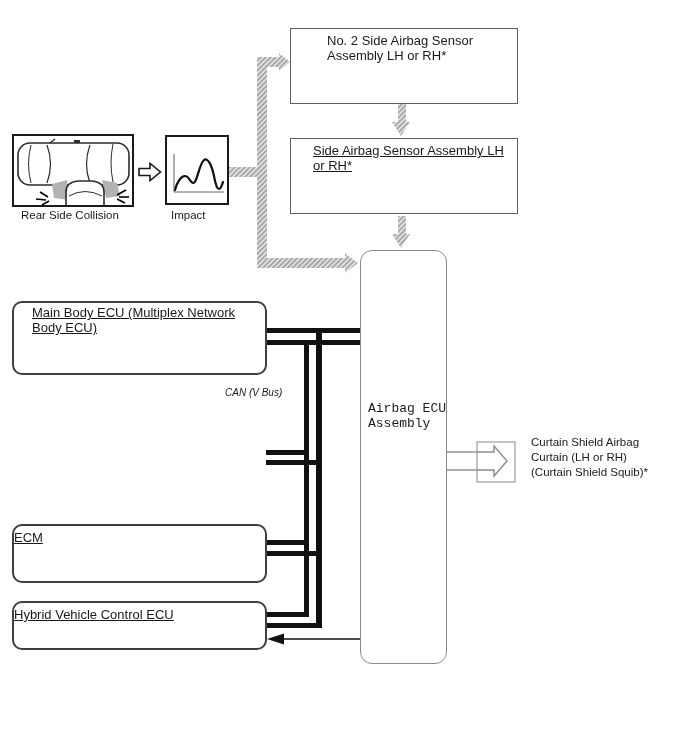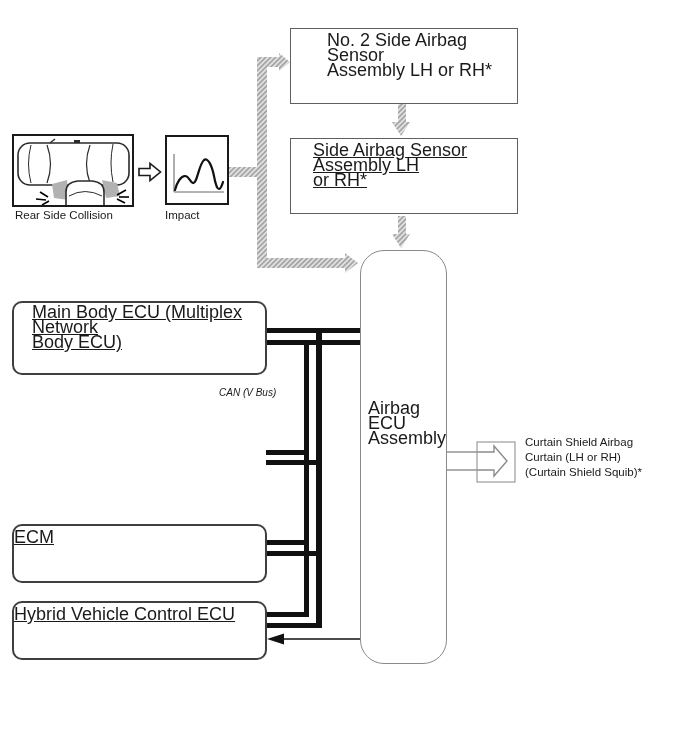--- a/index.html
+++ b/index.html
@@ -1,27 +1,27 @@
 <!DOCTYPE html>
 <html><head>
 <meta charset="utf-8">
 <style>
   html,body{margin:0;padding:0;background:#fff;}
   #stage{
     position:relative;width:688px;height:755px;background:#ffffff;
     font-family:"Liberation Sans", sans-serif;color:#1a1a1a;overflow:hidden;
   }
   #connector-layer{position:absolute;left:0;top:0;width:688px;height:755px;z-index:1;}
-  .box{position:absolute;background:#fff;box-sizing:border-box;z-index:2;font-size:18px;line-height:15px;}
+  .box{position:absolute;background:#fff;box-sizing:border-box;z-index:2;font-size:13px;line-height:15px;}
   .box-plain{border:1px solid #5f5f5f;}
   .box-round{border:2px solid #3f3f3f;border-radius:10px;text-decoration:underline;}
-  .box-ecu{border:1px solid #8a8a8a;border-radius:24px;}
+  .box-ecu{border:1px solid #8a8a8a;border-radius:12px;font-family:Liberation Mono, monospace;}
   .box-square-thin{border:2px solid #3f3f3f;}
   .box-pic{border:2px solid #1a1a1a;z-index:2;overflow:hidden;}
-  .lbl{position:absolute;font-size:11.5px;line-height:15px;white-space:nowrap;z-index:2;}
+  .lbl{position:absolute;font-size:11.5px;line-height:15px;white-space:nowrap;z-index:2;margin-left:6px;}
   .center{}
   .line{display:block;}
 </style>
 </head>
 <body>
 
 <div id="stage">
 
   <svg id="connector-layer" width="688" height="755" viewBox="0 0 688 755">
     <defs>
@@ -132,21 +132,21 @@
     <span class="line">Main Body ECU (Multiplex Network</span>
     <span class="line">Body ECU)</span>
   </div>
   <div class="lbl" style="left:219px;top:385px;font-size:10px;font-style:italic;">CAN (V Bus)</div>
 
 
   <div class="box box-round center" style="left:12px;top:524px;width:255px;height:59px;padding-top:4px;">
     <span class="line">ECM</span>
   </div>
 
-  <div class="box box-round center" style="left:12px;top:601px;width:255px;height:59px;padding-top:4px;border-radius:10px;">
+  <div class="box box-round center" style="left:12px;top:601px;width:255px;height:49px;padding-top:4px;border-radius:10px;">
     <span class="line">Hybrid Vehicle Control ECU</span>
   </div>
 
   <div class="lbl" style="left:525px;top:435px;">
     <span class="line">Curtain Shield Airbag</span>
     <span class="line">Curtain (LH or RH)</span>
     <span class="line">(Curtain Shield Squib)*</span>
   </div>
 
 

